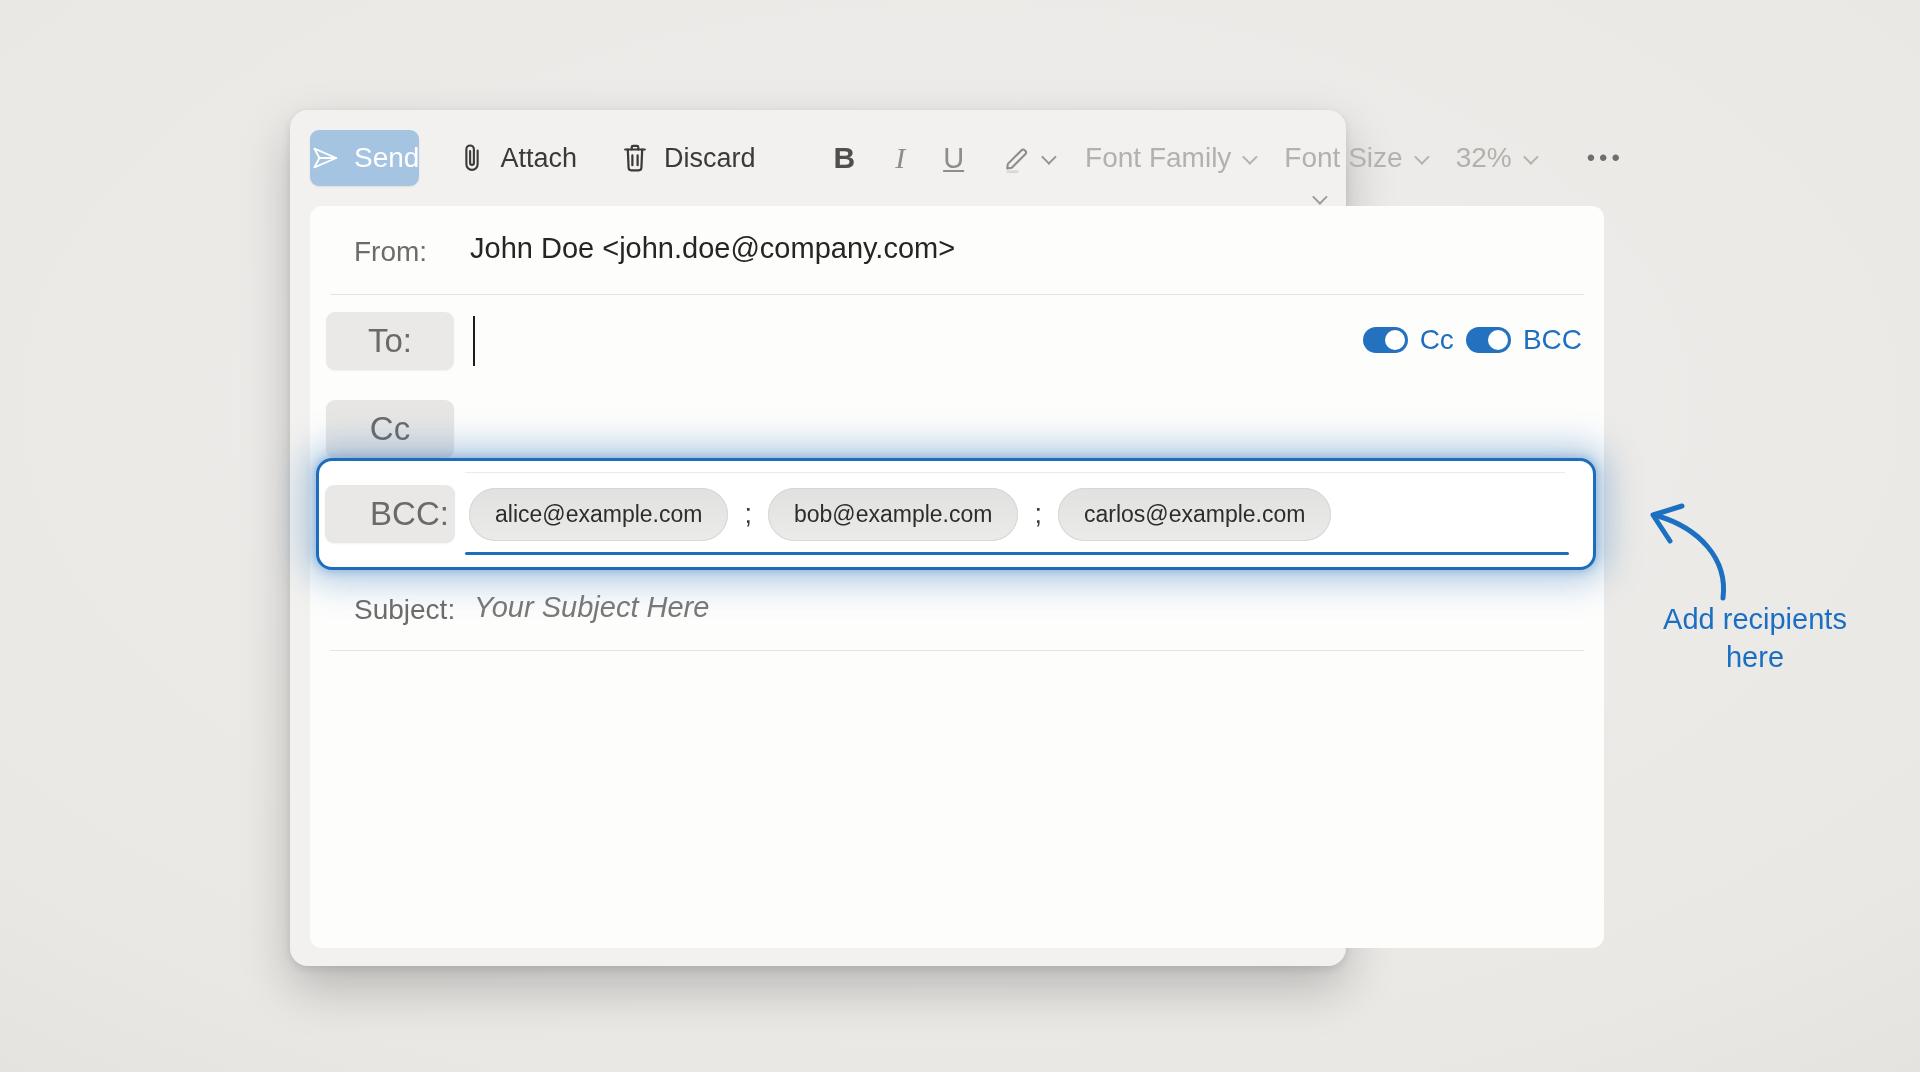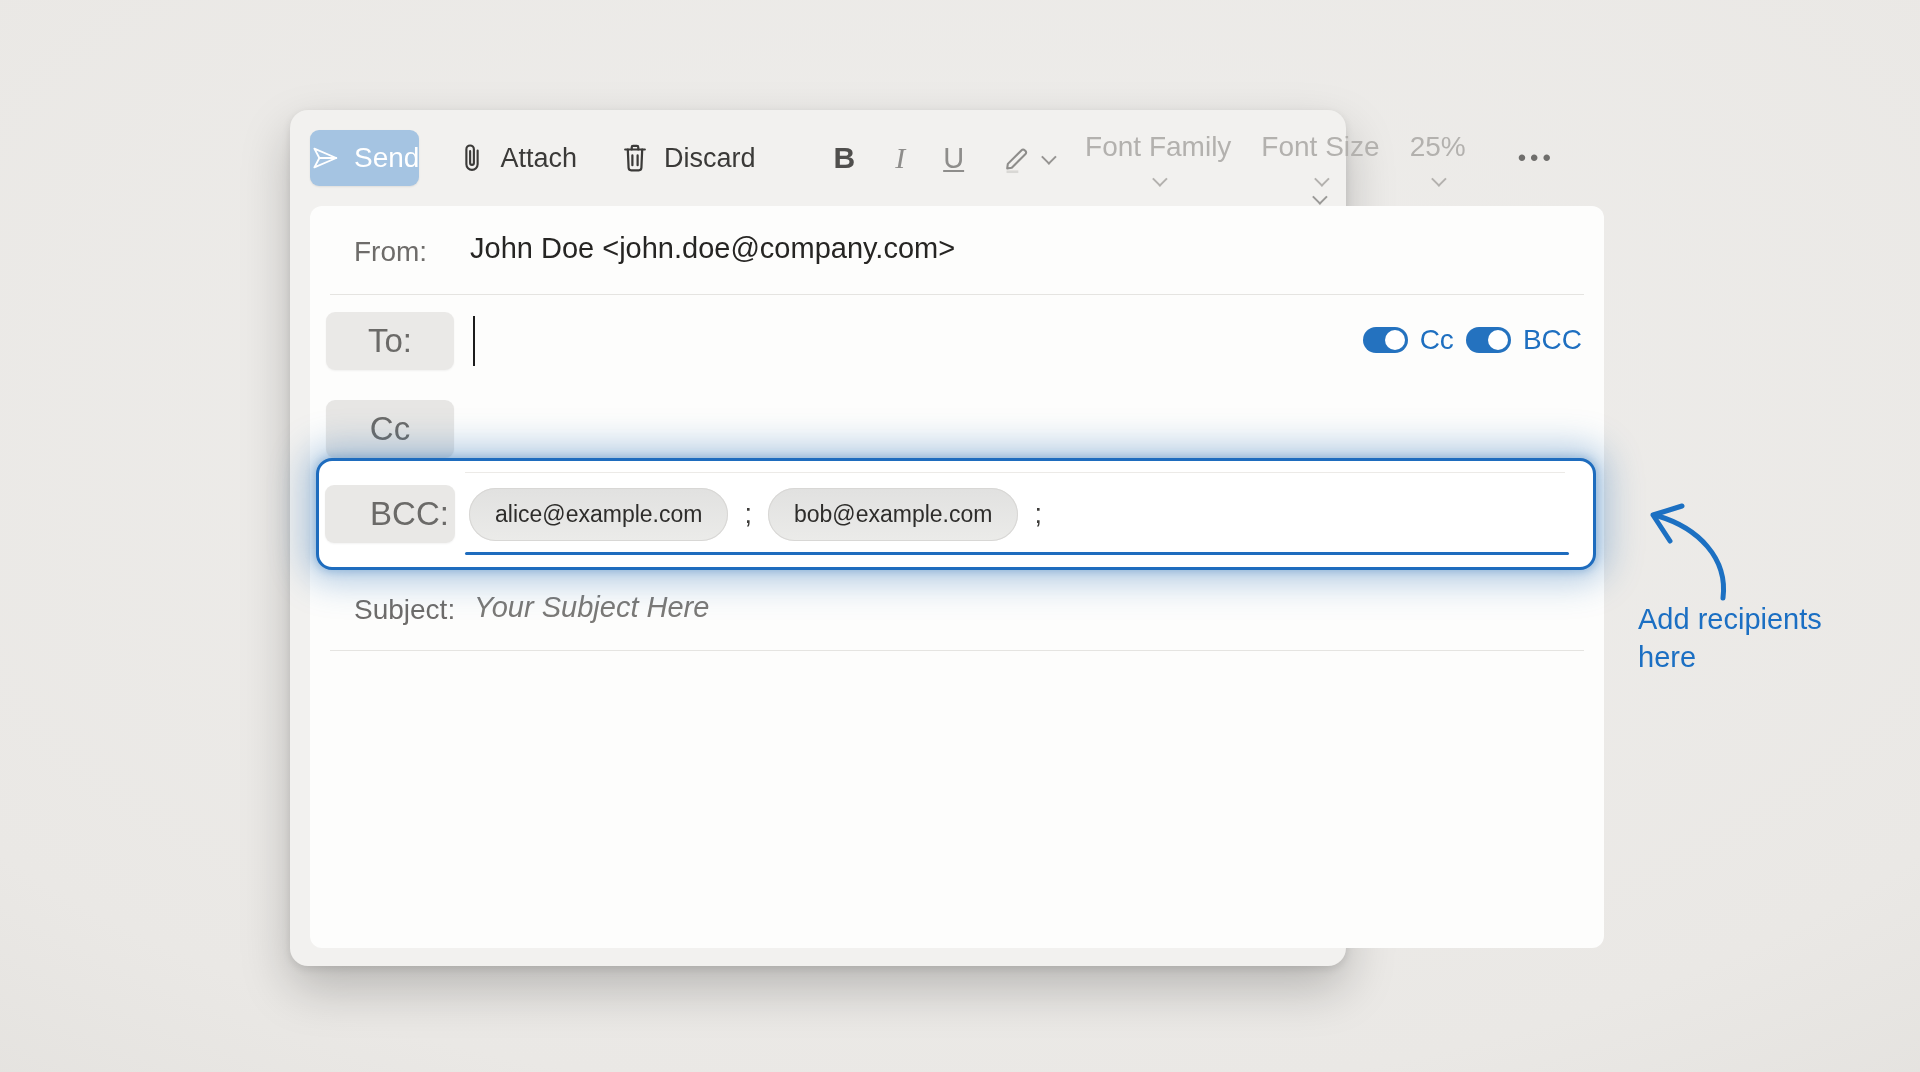--- a/index.html
+++ b/index.html
@@ -29,21 +29,21 @@
     color:#fff; font-size:28px; justify-content:center; gap:14px;
     box-shadow: 0 1px 2px rgba(0,0,0,.08);
   }
   .attach-btn { margin-left:38px; gap:13px; font-size:27px; }
   .discard-btn { margin-left:42px; gap:13px; font-size:27px; }
   .tb-sep { width:1px; height:46px; background:#dbdad7; margin-left:40px; }
   .fmt-b { margin-left:38px; font-size:30px; font-weight:700; color:#504f4d; width:30px; justify-content:center; }
   .fmt-i { margin-left:40px; font-size:30px; font-style:italic; font-family:"Liberation Serif", serif; color:#8e8d8b; width:26px; justify-content:center; }
   .fmt-u { margin-left:38px; font-size:29px; text-decoration:underline; color:#8e8d8b; width:28px; justify-content:center; }
   .pen-btn { margin-left:36px; color:#969492; gap:8px; }
-  .dd { color:#b3b1ae; font-size:28px; gap:12px;flex-direction:column; }
+  .dd { color:#b3b1ae; font-size:28px; gap:12px; }
   .dd-family { margin-left:32px; }
   .dd-size { margin-left:30px; }
   .dd-zoom { margin-left:30px; }
   .tb-sep2 { margin-left:28px; }
   .more-btn { margin-left:24px; color:#6f6e6c; font-size:24px; letter-spacing:4px; }
   .chev {
     width:11px; height:11px; border-right:2px solid currentColor; border-bottom:2px solid currentColor;
     transform:rotate(45deg) translateY(-2px); display:inline-block;
   }
   .corner-chev { position:absolute; right:22px; bottom:2px; color:#9a9997; }
@@ -103,21 +103,21 @@
   .subject-label { left:44px; top:388px; }
   .subject-value { position:absolute; left:164px; top:385px; color:#7b7976; font-size:29px; font-style:italic; cursor:text; }
   .subject-line { top:444px; left:20px; width:1254px; }
   .from-line { top:88px; left:20px; width:1254px; }
   .body-area { position:absolute; left:10px; top:446px; width:1274px; height:290px; cursor:text; }
 
   
   .annotation-arrow { position:absolute; left:1630px; top:470px; }
   .annotation-text {
     position:absolute; left:1638px; top:600px; width:234px;
-    text-align:left; color:#1b6fc3; font-size:29px; line-height:1.32;
+    text-align:center; color:#1b6fc3; font-size:29px; line-height:1.32;
   }
 
   .icon { display:inline-flex; align-items:center; justify-content:center; }
 </style>
 </head>
 <body>
 
 <div class="card">
 
   <div class="toolbar">
@@ -176,21 +176,21 @@
 
     <div class="tb-btn dd dd-family">
       <span>Font Family</span>
       <span class="chev"></span>
     </div>
     <div class="tb-btn dd dd-size">
       <span>Font Size</span>
       <span class="chev"></span>
     </div>
     <div class="tb-btn dd dd-zoom">
-      <span>25%</span>
+      <span>32%</span>
       <span class="chev"></span>
     </div>
 
     <div class="tb-sep tb-sep2"></div>
 
     <div class="tb-btn more-btn">
       <span>•••</span>
     </div>
 
     <span class="chev corner-chev"></span>
@@ -222,20 +222,21 @@
     <div class="bcc-box">
       <div class="bcc-top-line"></div>
       <div class="chip bcc-chip">
         <span>BCC:</span>
       </div>
       <div class="pills">
           <span class="pill">alice@example.com</span>
           <span class="pill-sep">;</span>
           <span class="pill">bob@example.com</span>
           <span class="pill-sep">;</span>
+          <span class="pill">carlos@example.com</span>
         </div>
       <div class="bcc-underline"></div>
     </div>
 
     <div class="field-label subject-label">Subject:</div>
     <div class="subject-value">Your Subject Here</div>
     <div class="hline subject-line"></div>
 
     <div class="body-area"></div>
   </div>

